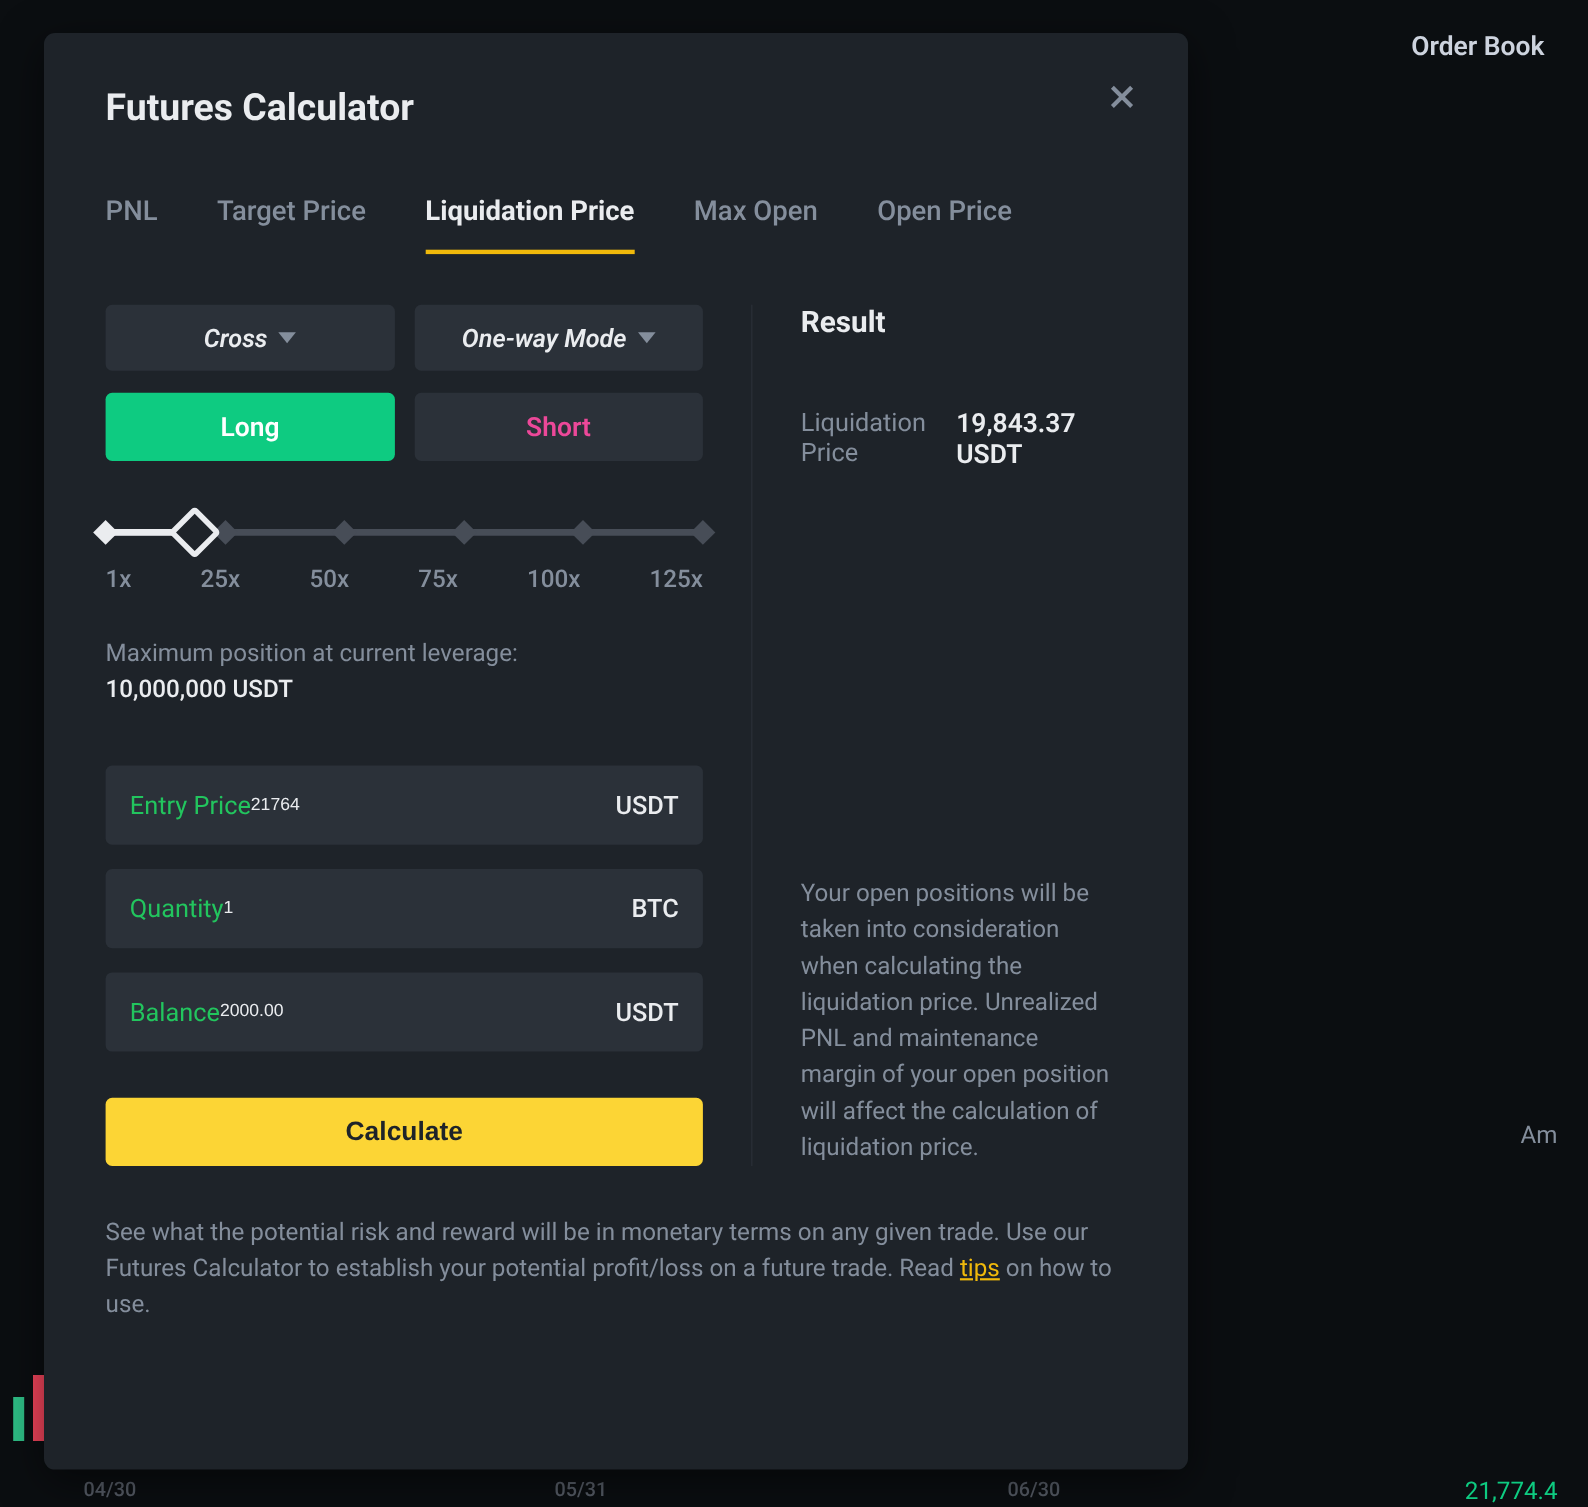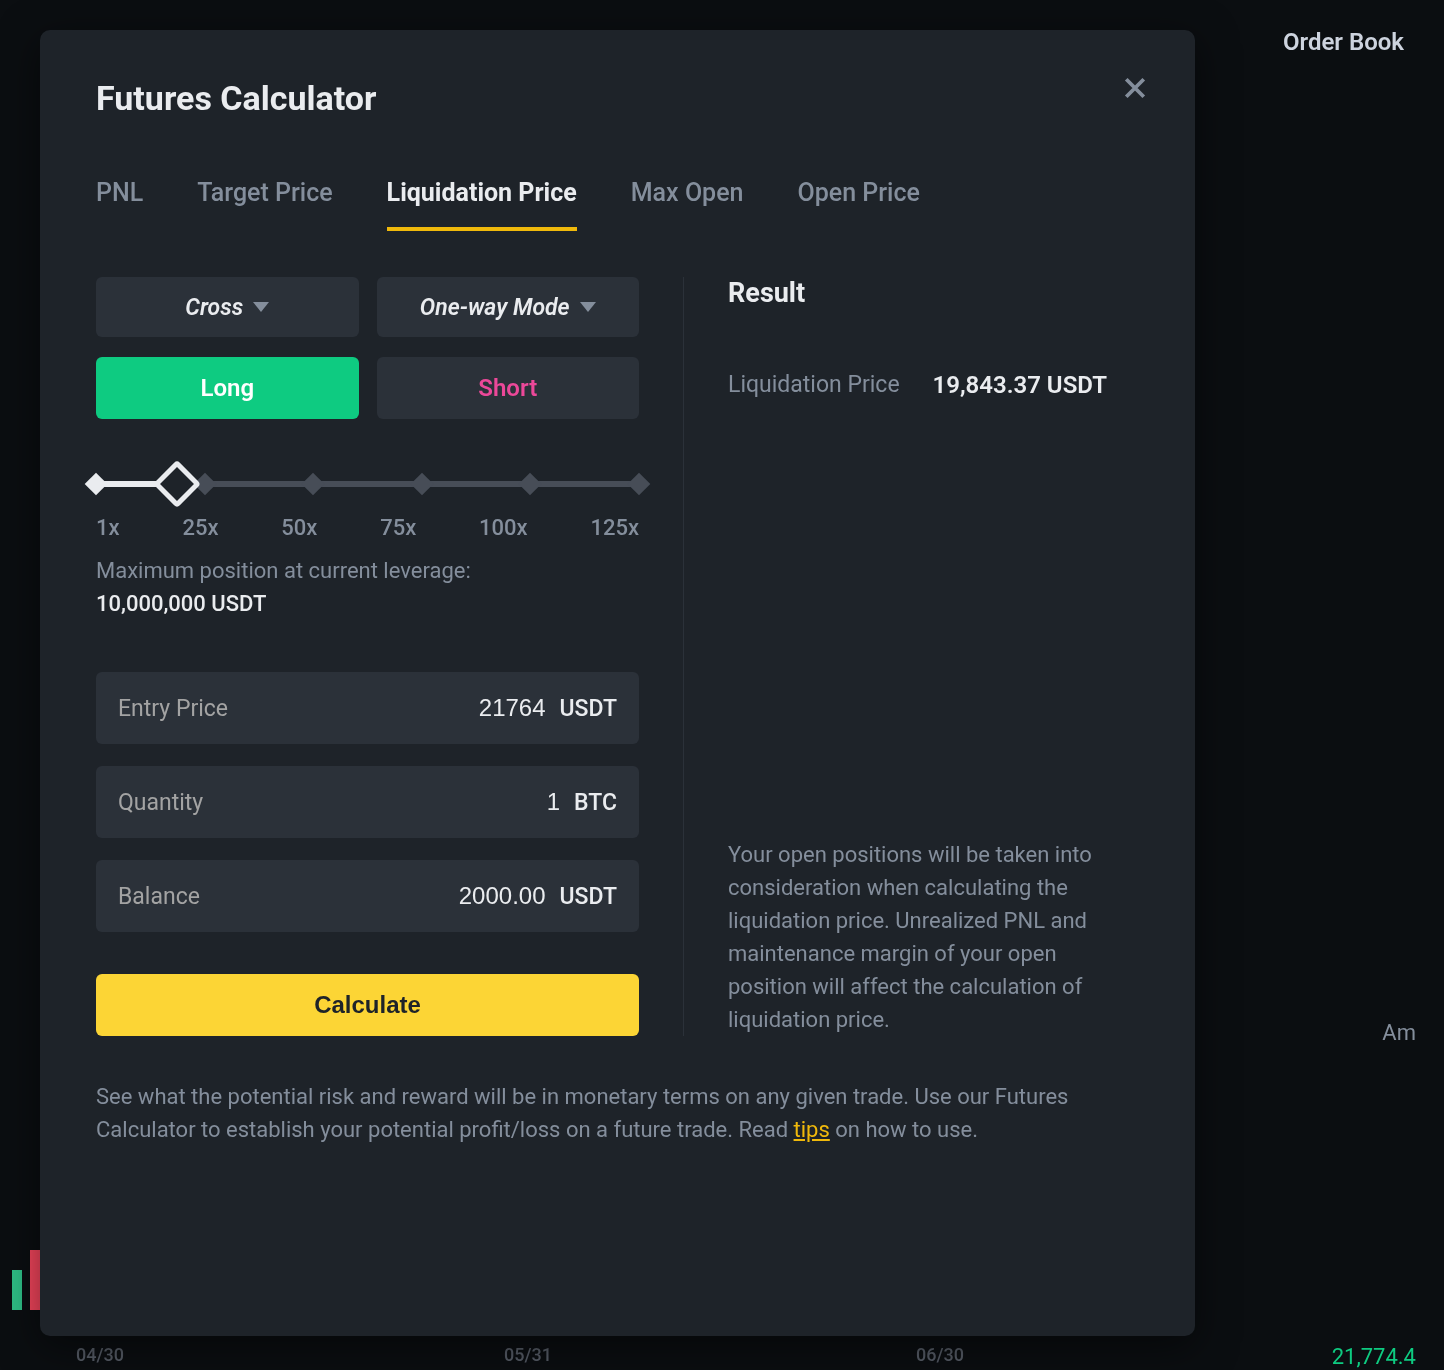--- a/index.html
+++ b/index.html
@@ -16,25 +16,25 @@
 .bg-number { position: absolute; color: #0ecb81; font-size: 22px; }
 .bg-date { position: absolute; color: #555b65; font-size: 18px; font-weight: 500;}
 .bg-chart-left { position: absolute; left: 12px; top: 1250px; display: flex; gap: 8px; align-items: flex-end; }
 .candle { width: 10px; background: #2ebd85; }
 .candle.red { background: #f6465d; }
 
 .modal {
   position: absolute;
   left: 40px;
   top: 30px;
-  width: 1155px;
+  width: 1040px;
   height: 1306px;
   background: #1e2329;
   border-radius: 10px;
-  padding: 48px 88px 44px 56px;
+  padding: 48px 67px 44px 56px;
   box-shadow: 0 10px 40px rgba(0,0,0,.5);
 }
 .modal-title {
   color: #eaecef;
   font-size: 34px;
   font-weight: 700;
 }
 .close-btn {
   position: absolute;
   top: 38px;
@@ -153,39 +153,38 @@
   border-radius: 4px;
 }
 .slider-labels {
   display: flex;
   justify-content: space-between;
   margin-top: 28px;
   color: #848e9c;
   font-size: 22px;
   font-weight: 500;
 }
-.maxpos-label { color: #848e9c; font-size: 22px; margin-top: 18px; }
+.maxpos-label { color: #848e9c; font-size: 22px; margin-top: 42px; }
 .maxpos-value { color: #eaecef; font-size: 22px; margin-top: 8px; font-weight: 500;}
 
 .input-row {
   background: #2b3139;
   border-radius: 6px;
   height: 72px;
   display: flex;
   align-items: center;
   padding: 0 22px;
   margin-top: 22px;
 }
 .input-row:first-of-type { margin-top: 44px; }
-.input-label { color: #a3a3a3; font-size: 23px; flex: 0 0 auto; }
+.input-label { color: #22c55e; font-size: 23px; flex: 0 0 auto; }
 .input-value {
   flex: 1;
-  text-align: right;
   color: #eaecef;
-  font-size: 24px;
+  font-size: 16px;
   font-weight: 500;
   padding-right: 14px;
   background: transparent;
   border: none;
   outline: none;
 }
 .input-unit { color: #eaecef; font-size: 23px; font-weight: 500; }
 
 .calc-btn {
   width: 100%;

